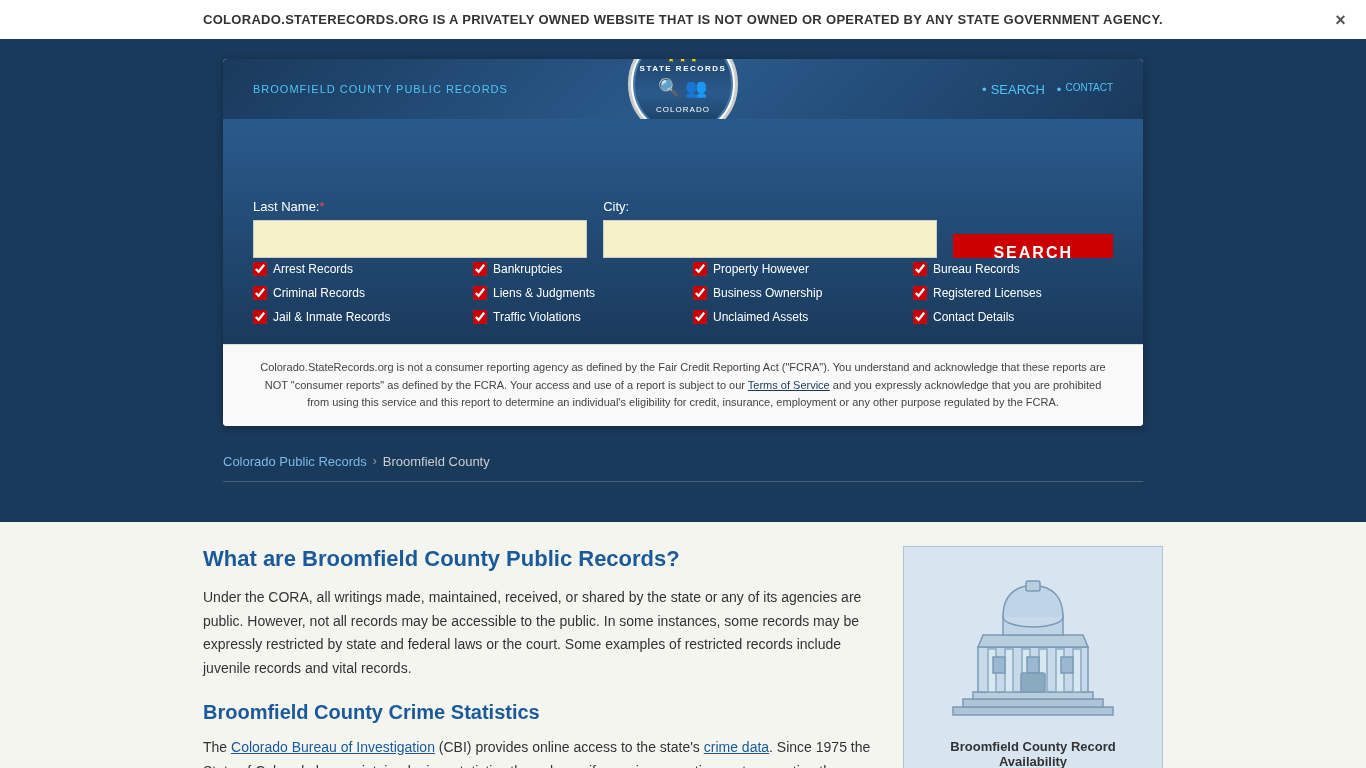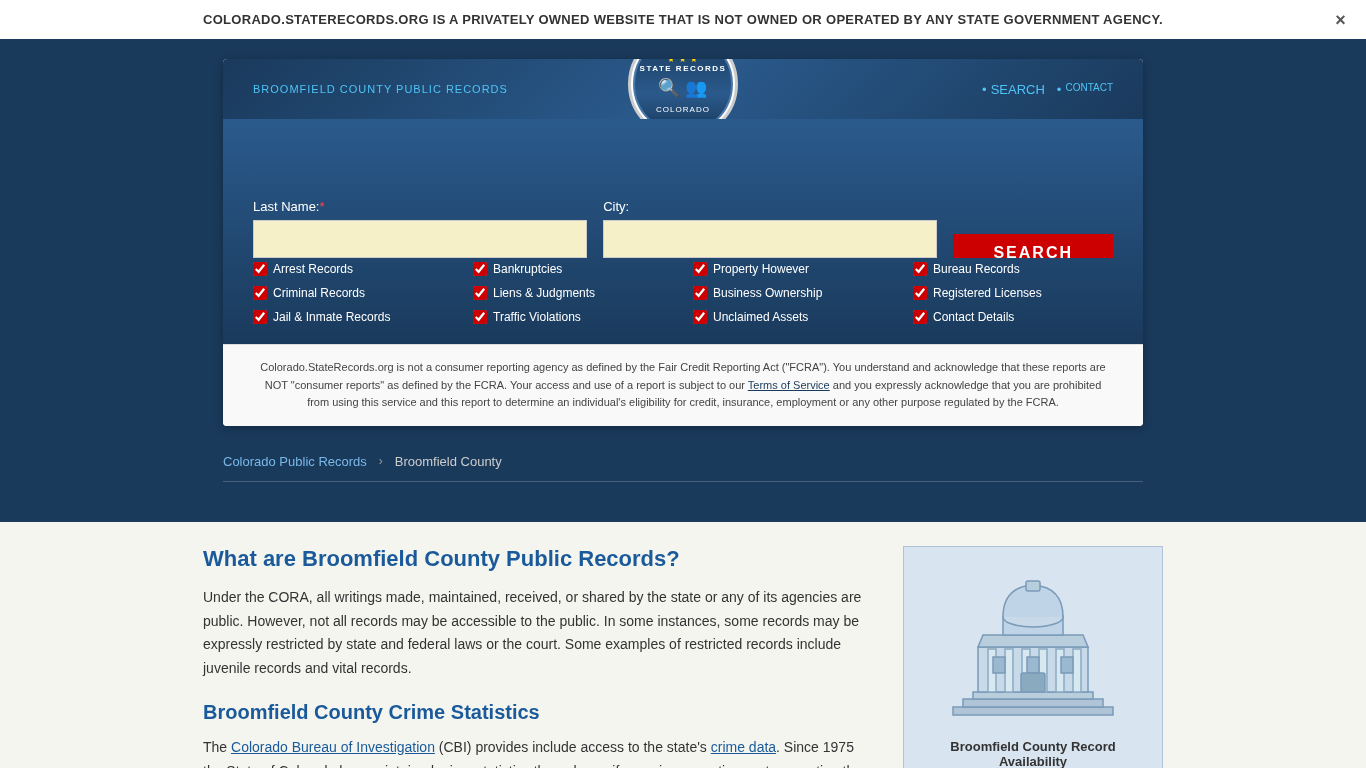--- a/index.html
+++ b/index.html
@@ -208,21 +208,21 @@
     .disclaimer a { color: #1a3a5c; }
 
     
     .breadcrumb-bar {
       background: #f5f5f0;
       padding: 12px 0 0;
     }
     .breadcrumb {
       display: flex;
       align-items: center;
-      gap: 12px;
+      gap: 6px;
       padding: 0 0 12px;
       font-size: 13px;
       border-bottom: 1px solid #ddd;
     }
     .breadcrumb a { color: #1a3a5c; text-decoration: none; }
     .breadcrumb-sep { color: #999; font-size: 12px; }
     .breadcrumb-current { color: #555; }
 
     
     .content-area {
@@ -407,21 +407,21 @@
 
 <div style="background:#f5f5f0;">
   <div class="center-container content-area">
     <div class="content-inner">
       <div class="content-main">
         <h2 class="section-title">What are Broomfield County Public Records?</h2>
         <p class="content-text">Under the CORA, all writings made, maintained, received, or shared by the state or any of its agencies are public. However, not all records may be accessible to the public. In some instances, some records may be expressly restricted by state and federal laws or the court. Some examples of restricted records include juvenile records and vital records.</p>
 
         <h2 class="section-subtitle">Broomfield County Crime Statistics</h2>
         <p class="content-text">
-          <span>The </span><a href="#">Colorado Bureau of Investigation</a><span> (CBI) provides include access to the state's </span><a href="#">crime data</a><span>. Since 1975 the State of Colorado has maintained crime statistics through a uniform crime reporting system, sorting the offenses into violent and property crimes. In 2019, Broomfield County recorded 3 murders...</span>
+          <span>The </span><a href="#">Colorado Bureau of Investigation</a><span> (CBI) provides online access to the state's </span><a href="#">crime data</a><span>. Since 1975 the State of Colorado has maintained crime statistics through a uniform crime reporting system, sorting the offenses into violent and property crimes. In 2019, Broomfield County recorded 3 murders...</span>
         </p>
       </div>
 
       <div class="content-sidebar">
         <div class="sidebar-card">
           <div class="building-illustration">
             <svg width="200" height="150" viewBox="0 0 200 150">
 
               <g fill="none" stroke="#5a7a9a" stroke-width="1.5">
 

